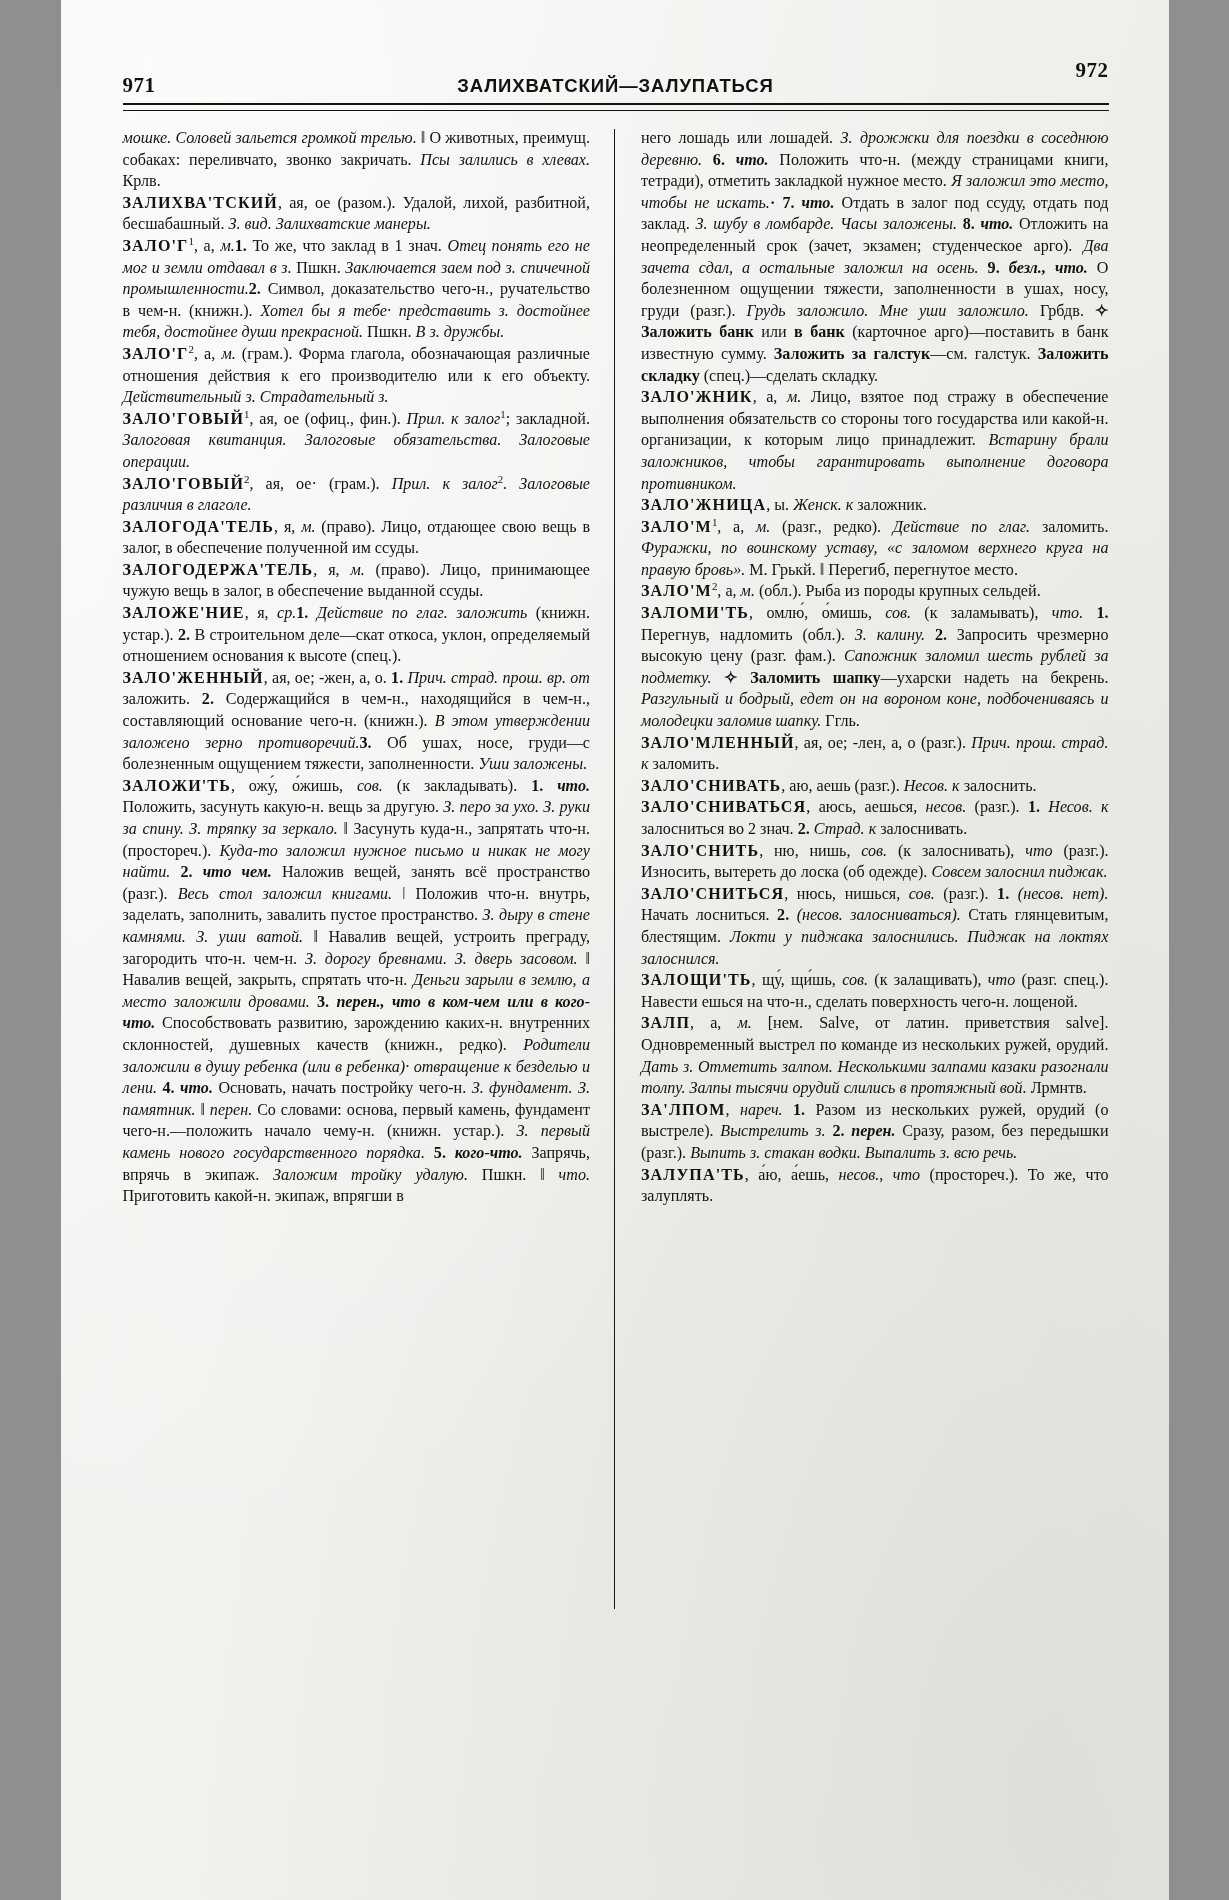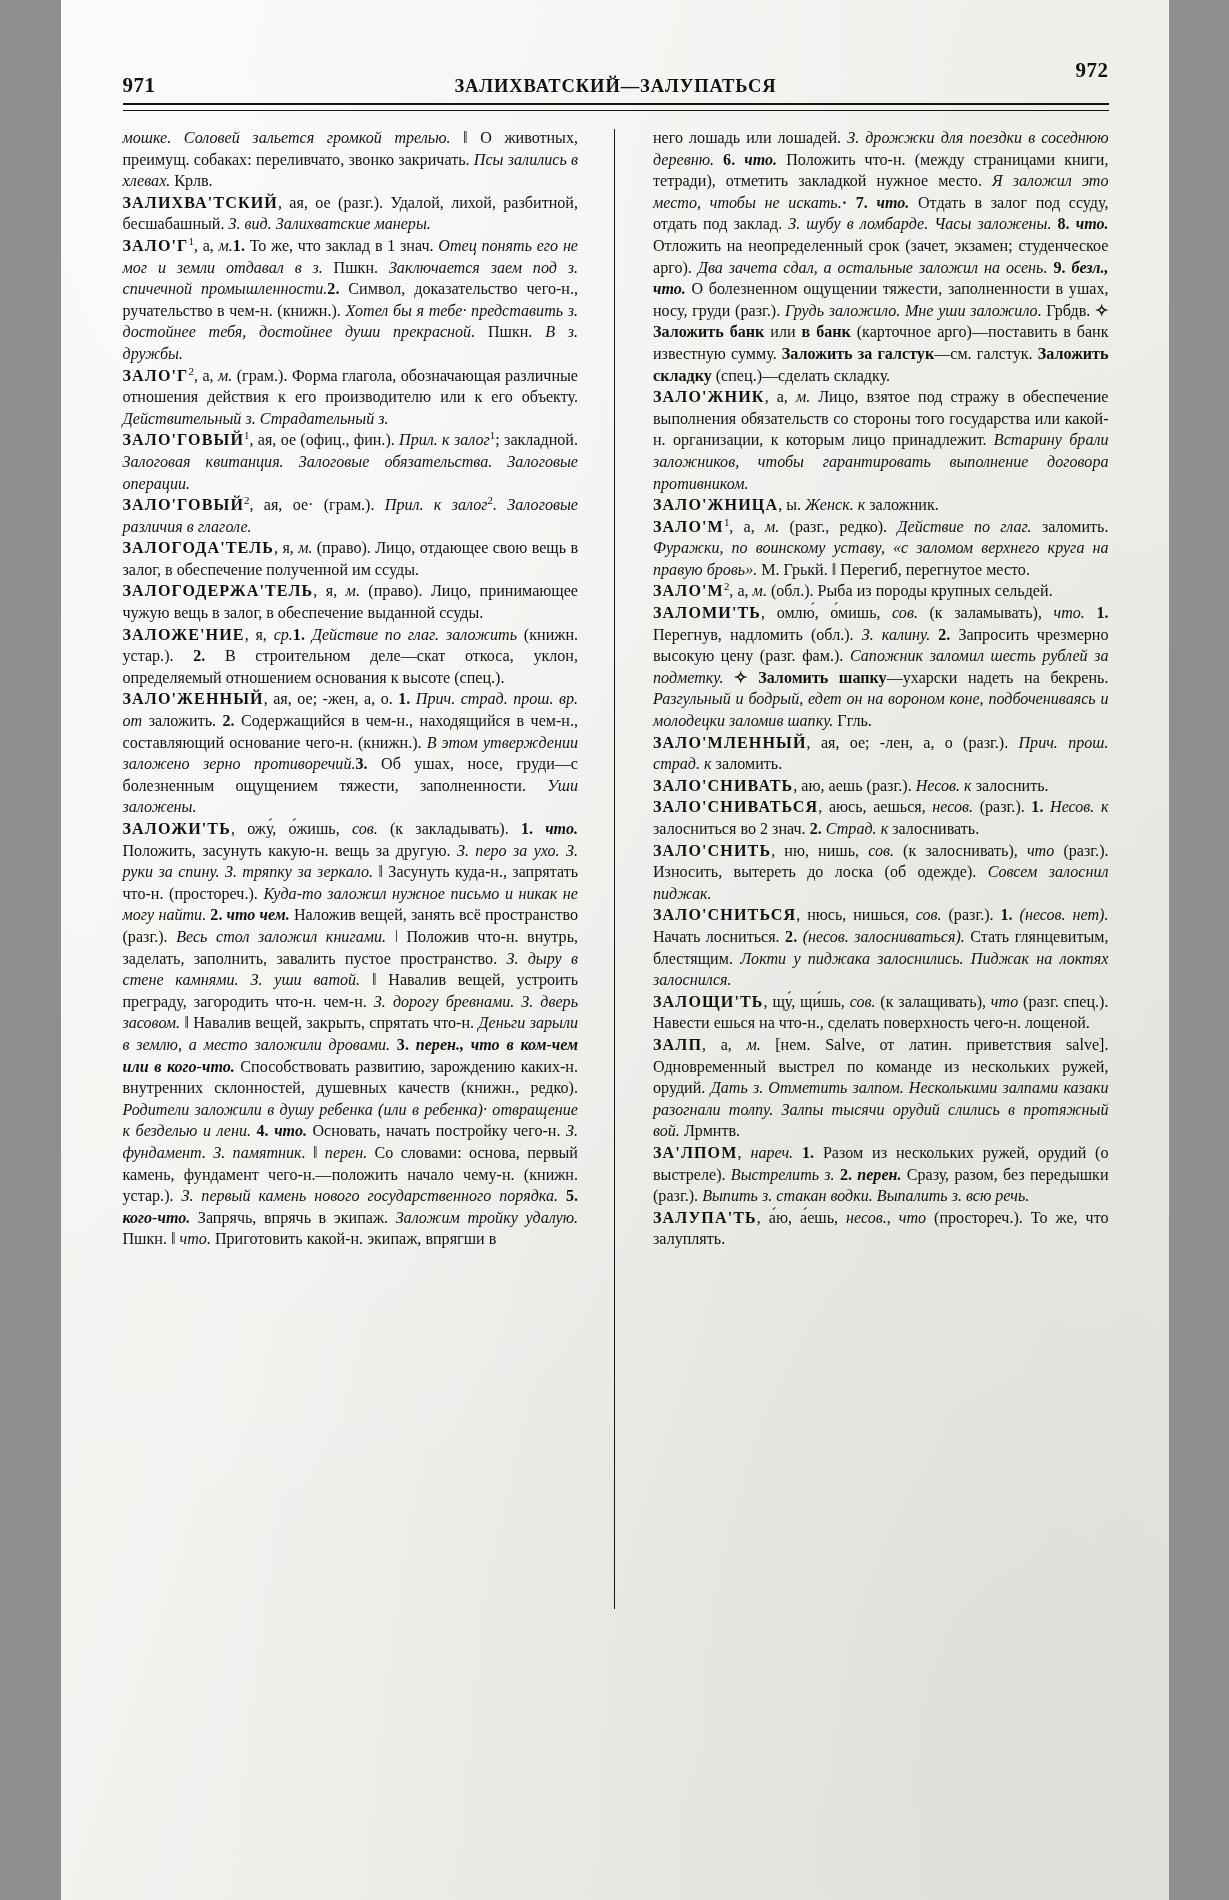--- a/index.html
+++ b/index.html
@@ -45,41 +45,41 @@
     margin-bottom: 5px;
   }
   .folio {
     font-family: "Liberation Serif", "DejaVu Serif", serif;
     font-weight: 700;
     font-size: 21px;
     letter-spacing: .5px;
   }
   .folio.right { align-self: flex-start; margin-top: -6px; text-align: right; }
   .head-title {
-    font-family: Liberation Serif, serif;
+    font-family: Liberation Sans, sans-serif;
     font-weight: 700;
     font-size: 18.5px;
     letter-spacing: .9px;
     text-align: center;
     flex: 1;
     padding: 0 10px;
     transform: translateY(-1px);
   }
   .rule-double {
     height: 5px;
     border-top: 2.2px solid #16140f;
     border-bottom: 1.1px solid #16140f;
     margin-bottom: 16px;
   }
 
   
   .columns {
     position: relative;
     display: flex;
-    gap: 12px;
+    gap: 0;
   }
   .col {
     width: 468px;
     font-size: 16.1px;
     line-height: 21.6px;
     text-align: justify;
     text-justify: inter-word;
     hyphens: manual;
   }
   .col.left  { padding-right: 24px; }
@@ -130,21 +130,21 @@
       <span class="folio right">972</span>
     </div>
     <div class="rule-double"></div>
 
     <div class="columns">
 
       <div class="col left">
 
         <p><span class="it">мошке. </span><span class="it">Соловей зальется громкой трелью.</span><span> ‖ О животных, преимущ. собаках: переливчато, звонко закричать. </span><span class="it">Псы залились в хлевах.</span><span> Крлв.</span></p>
 
-        <p class="entry"><span class="hw">ЗАЛИХВА'ТСКИЙ</span><span>, ая, ое (разг.). </span><span>Удалой, лихой, разбитной, бесшабашный. </span><span class="it">З. вид. Залихватские манеры.</span></p>
+        <p class="entry"><span class="hw">ЗАЛИХВА'ТСКИЙ</span><span>, ая, ое (разом.). </span><span>Удалой, лихой, разбитной, бесшабашный. </span><span class="it">З. вид. Залихватские манеры.</span></p>
 
 
         <p class="entry"><span class="hw">ЗАЛО'Г</span><sup>1</sup><span>, а, </span><span class="it">м.</span><span class="num">1.</span><span> То же, что заклад в 1 знач. </span><span class="it">Отец понять его не мог и земли отдавал в з.</span><span> Пшкн. </span><span class="it">Заключается заем под з. спичечной промышленности.</span><span class="num">2.</span><span> Символ, доказательство чего-н., ручательство в чем-н. (книжн.). </span><span class="it">Хотел бы я тебе· представить з. достойнее тебя, достойнее души прекрасной.</span><span> Пшкн. </span><span class="it">В з. дружбы.</span></p>
 
         <p class="entry"><span class="hw">ЗАЛО'Г</span><sup>2</sup><span>, а, </span><span class="it">м.</span><span> (грам.). </span><span>Форма глагола, обозначающая различные отношения действия к его производителю или к его объекту. </span><span class="it">Действительный з. Страдательный з.</span></p>
 
         <p class="entry"><span class="hw">ЗАЛО'ГОВЫЙ</span><sup>1</sup><span>, ая, ое (офиц., фин.). </span><span class="it">Прил. к залог</span><sup>1</sup><span>; закладной. </span><span class="it">Залоговая квитанция. Залоговые обязательства. Залоговые операции.</span></p>
 
         <p class="entry"><span class="hw">ЗАЛО'ГОВЫЙ</span><sup>2</sup><span>, ая, ое· (грам.). </span><span class="it">Прил. к залог</span><sup>2</sup><span class="it">. </span><span class="it">Залоговые различия в глаголе.</span></p>
 

